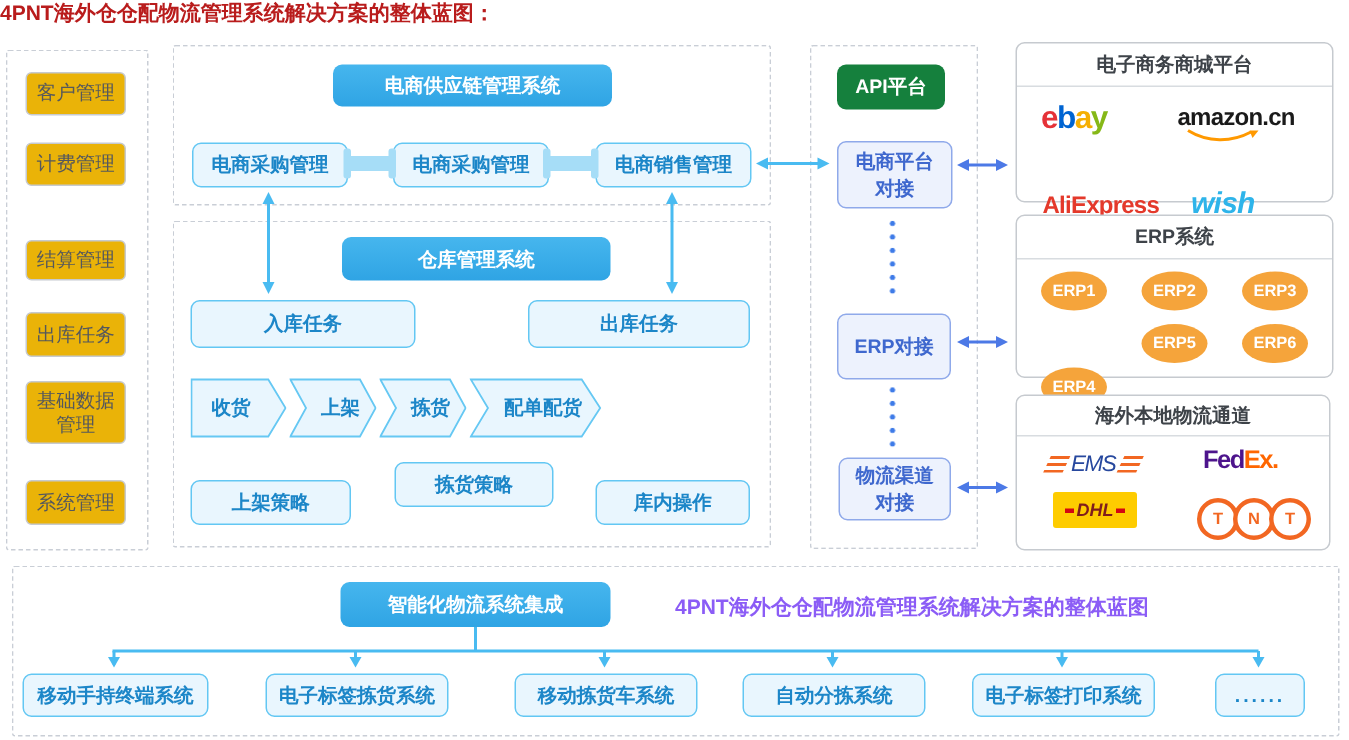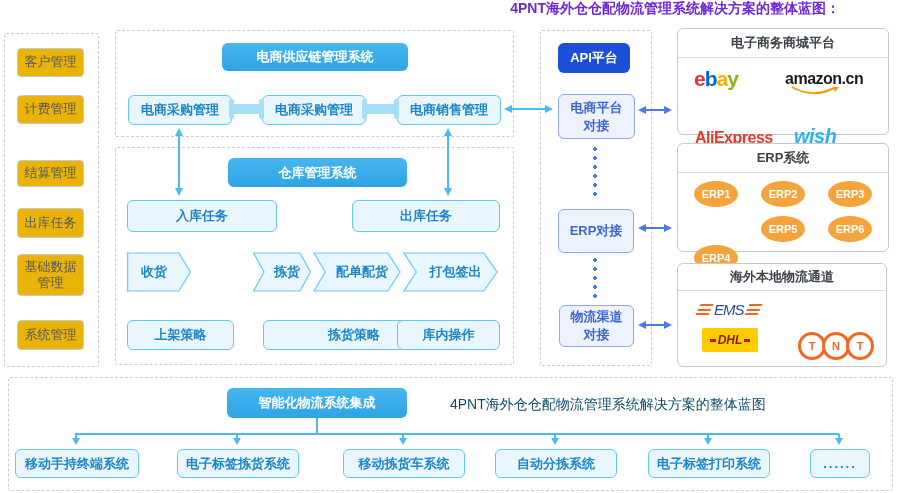--- a/index.html
+++ b/index.html
@@ -1,32 +1,32 @@
 <!DOCTYPE html>
 <html><head>
 <meta charset="utf-8">
 <style>
   html,body{margin:0;padding:0;background:#fff;}
   body{font-family:"Liberation Sans","DejaVu Sans",sans-serif;}
   #canvas{position:relative;width:899px;height:493px;background:#fff;overflow:hidden;}
-  .abs{position:absolute;text-align:right;}
+  .abs{position:absolute;}
   .dashed{border:1px dashed #c9ced6;border-radius:2px;}
-  .title{font-size:14px;font-weight:bold;color:#6d28d9;text-align:right;}
+  .title{font-size:14px;font-weight:bold;color:#b91c1c;text-align:left;}
   
   .graybox{background:#eab308;border:1px solid #c6cacf;border-radius:4px;color:#55585d;
            font-size:13px;display:flex;align-items:center;justify-content:center;
            text-align:center;line-height:1.25;white-space:pre-line;}
   
   .bluehead{background:linear-gradient(180deg,#46b6ee,#2fa4e4);border-radius:6px;color:#fff;
             font-size:13px;font-weight:bold;display:flex;align-items:center;justify-content:center;}
   
   .lightbox{background:#e9f6fe;border:1px solid #63c7f3;border-radius:6px;color:#1c86c8;
             font-size:13px;font-weight:bold;display:flex;align-items:center;justify-content:center;}
   
-  .apihead{background:#1d4ed8;border-radius:6px;color:#fff;font-size:13px;font-weight:bold;
+  .apihead{background:#15803d;border-radius:6px;color:#fff;font-size:13px;font-weight:bold;
            display:flex;align-items:center;justify-content:center;}
   .apibox{background:#edf2fd;border:1px solid #8fa9ea;border-radius:6px;color:#3f68ce;
           font-size:13px;font-weight:bold;display:flex;align-items:center;justify-content:center;
           text-align:center;line-height:1.35;white-space:pre-line;}
   
   .panel{background:#fff;border:1px solid #c6cacf;border-radius:6px;}
   .panel-head{position:absolute;left:0;top:0;right:0;height:28px;border-bottom:1px solid #d8dce0;
               display:flex;align-items:center;justify-content:center;color:#3e4349;
               font-size:13px;font-weight:bold;}
   
@@ -70,21 +70,21 @@
   .fedex{position:relative;line-height:1;}
   .fedex .fed{font-size:17px;font-weight:900;color:#4d148c;letter-spacing:-1px;}
   .fedex .ex{font-size:17px;font-weight:900;color:#ff6600;letter-spacing:-1px;}
   .dhl{width:56px;height:24px;background:#fecc00;border-radius:2px;display:flex;align-items:center;justify-content:center;gap:2px;}
   .dhl .dash{width:6px;height:3px;background:#d40511;}
   .dhl .txt{font-size:12px;font-weight:900;font-style:italic;color:#7f1d1d;letter-spacing:0;}
   .tnt{display:flex;}
   .tnt .c{width:22px;height:22px;border-radius:50%;border:3px solid #f26722;background:#fff;color:#f26722;
           font-size:11px;font-weight:900;display:flex;align-items:center;justify-content:center;margin-left:-4px;}
   .tnt .c:first-child{margin-left:0;}
-  .caption{font-size:14px;font-weight:normal;color:#0c4a6e;}
+  .caption{font-size:14px;font-weight:bold;color:#8b5cf6;}
   .ellipsis-box{letter-spacing:2px;font-weight:900;}
 </style>
 </head>
 <body>
 
 <div id="canvas">
 
   <div class="abs title" style="left:0;top:6;width:840px;">4PNT海外仓仓配物流管理系统解决方案的整体蓝图：</div>
 
   <div class="abs dashed" style="left:4px;top:33px;width:93px;height:332px;"></div>
@@ -123,41 +123,41 @@
   <div class="abs bluehead" style="left:228px;top:158px;width:179px;height:29px;">仓库管理系统</div>
   <div class="abs lightbox" style="left:127px;top:200px;width:148px;height:30px;">入库任务</div>
   <div class="abs lightbox" style="left:352px;top:200px;width:146px;height:30px;">出库任务</div>
 
   <div class="chev first" style="left:127px;top:252px;width:64px;height:40px;">
     <svg viewBox="0 0 100 40" preserveAspectRatio="none">
       <path d="M1,1 L81,1 L99,20 L81,39 L1,39 Z" fill="#e9f6fe" stroke="#66c8f3" stroke-width="1.2" vector-effect="non-scaling-stroke"></path>
       </svg>
     <span class="lbl">收货</span>
   </div>
+  <div class="chev notch" style="left:193px;top:252px;width:58px;height:40px;">
+    <svg viewBox="0 0 100 40" preserveAspectRatio="none">
+      <path d="M1,1 L81,1 L99,20 L81,39 L1,39 L19,20 Z" fill="#e9f6fe" stroke="#66c8f3" stroke-width="1.2" vector-effect="non-scaling-stroke"></path>
+      </svg>
+    <span class="lbl">上架</span>
+  </div>
   <div class="chev notch" style="left:253px;top:252px;width:58px;height:40px;">
     <svg viewBox="0 0 100 40" preserveAspectRatio="none">
       <path d="M1,1 L81,1 L99,20 L81,39 L1,39 L19,20 Z" fill="#e9f6fe" stroke="#66c8f3" stroke-width="1.2" vector-effect="non-scaling-stroke"></path>
       </svg>
     <span class="lbl">拣货</span>
   </div>
   <div class="chev notch" style="left:313px;top:252px;width:88px;height:40px;">
     <svg viewBox="0 0 100 40" preserveAspectRatio="none">
       <path d="M1,1 L85,1 L99,20 L85,39 L1,39 L14,20 Z" fill="#e9f6fe" stroke="#66c8f3" stroke-width="1.2" vector-effect="non-scaling-stroke"></path>
       </svg>
     <span class="lbl">配单配货</span>
   </div>
-  <div class="chev notch" style="left:403px;top:252px;width:95px;height:40px;">
-    <svg viewBox="0 0 100 40" preserveAspectRatio="none">
-      <path d="M1,1 L85,1 L99,20 L85,39 L1,39 L14,20 Z" fill="#e9f6fe" stroke="#66c8f3" stroke-width="1.2" vector-effect="non-scaling-stroke"></path>
-      </svg>
-    <span class="lbl">打包签出</span>
-  </div>
 
   <div class="abs lightbox" style="left:127px;top:320px;width:105px;height:28px;">上架策略</div>
-  <div class="abs lightbox" style="left:263px;top:320px;width:104px;height:28px;padding-left:38px;">拣货策略</div>
+  <div class="abs lightbox" style="left:263px;top:308px;width:104px;height:28px;">拣货策略</div>
   <div class="abs lightbox" style="left:397px;top:320px;width:101px;height:28px;">库内操作</div>
 
   <div class="abs apihead" style="left:558px;top:43px;width:72px;height:30px;">API平台</div>
   <div class="abs apibox" style="left:558px;top:94px;width:75px;height:43px;">电商平台
 对接</div>
   <div class="abs apibox" style="left:558px;top:209px;width:74px;height:42px;">ERP对接</div>
   <div class="abs apibox" style="left:559px;top:305px;width:73px;height:40px;">物流渠道
 对接</div>
   <div class="dots" style="left:593px;top:146px;height:54px;"></div>
   <div class="dots" style="left:593px;top:257px;height:44px;"></div>

